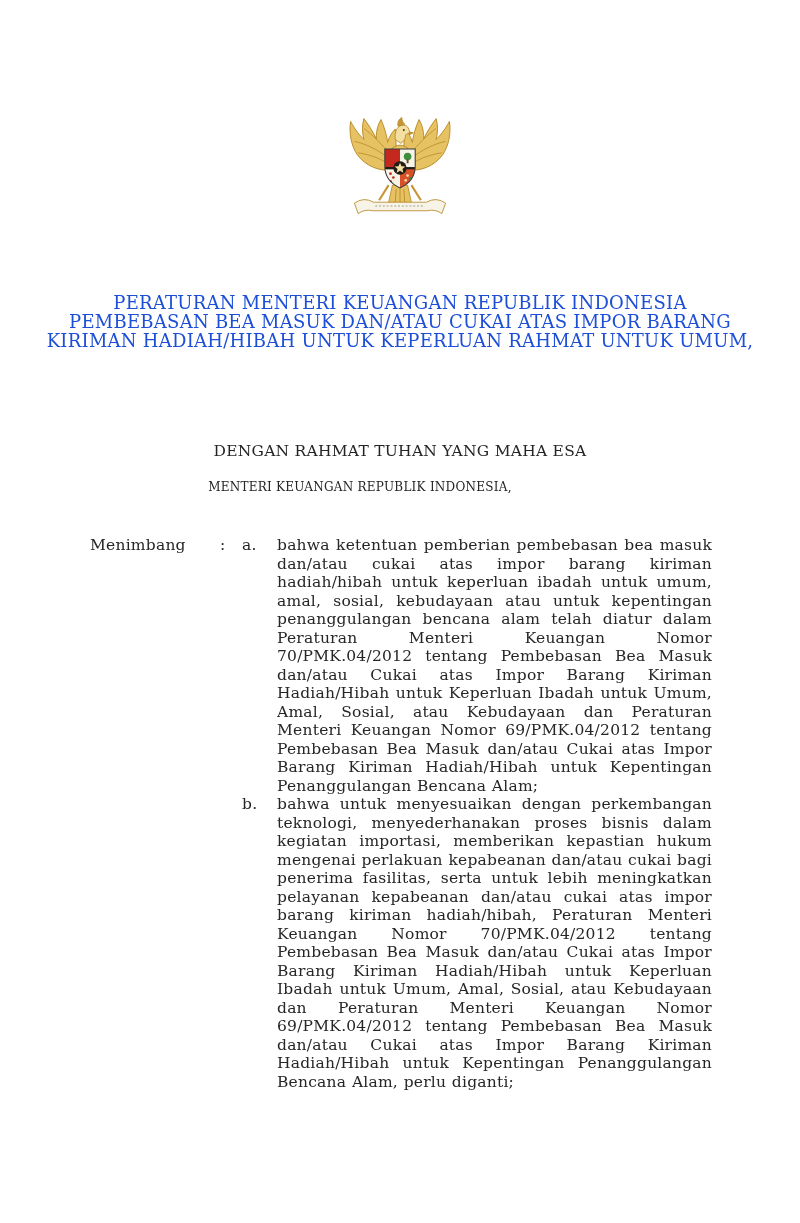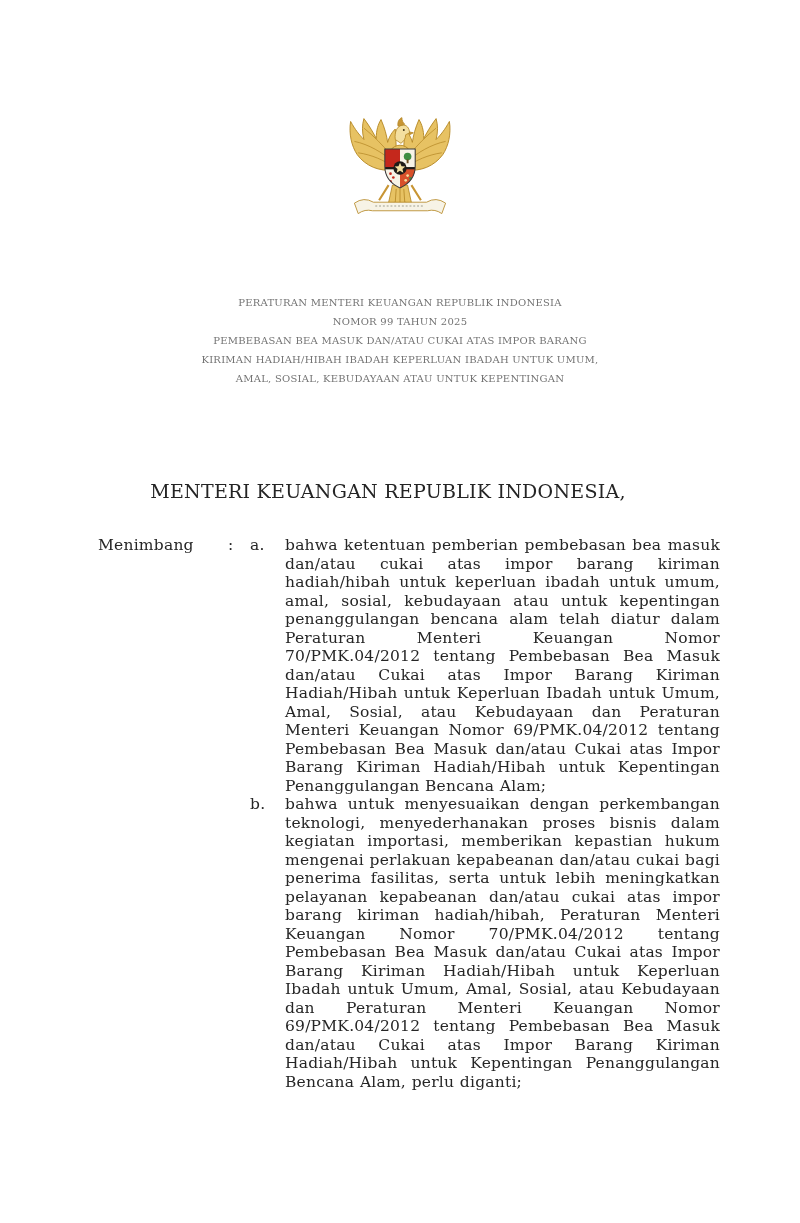--- a/index.html
+++ b/index.html
@@ -26,63 +26,61 @@
     height: 108px;
   }
 
   
   .title-block {
     position: absolute;
     left: 0;
     top: 293px;
     width: 800px;
     text-align: center;
-    font-size: 10px;
+    font-size: 18px;
     line-height: 19.1px;
     letter-spacing: 0.25px;
-    color: #737373;
+    color: #1d4ed8;
   }
   .title-line { white-space: nowrap; }
 
   .invocation {
     position: absolute;
     left: 0;
     top: 442px;
     width: 800px;
     text-align: center;
     font-size: 15.5px;
     letter-spacing: 0.25px;
     color: #242424;
     white-space: nowrap;
   }
   .authority {
     position: absolute;
     left: 0;
     top: 480px;
     width: 720px;
     text-align: center;
-    font-size: 19px;
+    font-size: 12px;
     letter-spacing: 0.25px;
     color: #242424;
     white-space: nowrap;
-    padding-left: 28px;
   }
 
   
   .considering {
     position: absolute;
     left: 90px;
     top: 536px;
     width: 622px;
     font-size: 15.5px;
     line-height: 18.5px;
     letter-spacing: 0.22px;
     word-spacing: 0.5px;
     color: #262626;
-    margin-left: 8px;
   }
   .cons-row {
     display: grid;
     grid-template-columns: 130px 22px 35px 435px;
     align-items: start;
   }
   .cons-label { text-align: left; }
   .cons-sep   { text-align: left; }
   .cons-letter{ text-align: left; }
   .cons-text  {
@@ -151,26 +149,25 @@
     </g>
 
     <g stroke="#b68a28" stroke-width="0.9">
       <path d="M12,93 Q22,86 32,92 L88,92 Q98,86 108,93 L104,104 Q97,99 89,101 L31,101 Q23,99 16,104 Z" fill="#f7f3e6"></path>
       <path d="M34,96 L86,96" stroke="#9a9a8a" stroke-width="1" stroke-dasharray="2 2" fill="none"></path>
     </g>
   </svg>
 
   <div class="title-block">
     <div class="title-line">PERATURAN MENTERI KEUANGAN REPUBLIK INDONESIA</div>
-    <div class="title-line">NOMOR 99 TAHUN 2025</div>
     <div class="title-line">PEMBEBASAN BEA MASUK DAN/ATAU CUKAI ATAS IMPOR BARANG</div>
-    <div class="title-line">KIRIMAN HADIAH/HIBAH IBADAH KEPERLUAN IBADAH UNTUK UMUM,</div>
-    <div class="title-line">AMAL, SOSIAL, KEBUDAYAAN ATAU UNTUK KEPENTINGAN</div>
+    <div class="title-line">KIRIMAN HADIAH/HIBAH UNTUK KEPERLUAN RAHMAT UNTUK UMUM,</div>
   </div>
 
+  <div class="invocation">DENGAN RAHMAT TUHAN YANG MAHA ESA</div>
   <div class="authority">MENTERI KEUANGAN REPUBLIK INDONESIA,</div>
 
   <div class="considering">
     <div class="cons-row">
       <div class="cons-label">Menimbang</div>
       <div class="cons-sep">:</div>
       <div class="cons-letter">a.</div>
       <div class="cons-text">bahwa ketentuan pemberian pembebasan bea masuk dan/atau cukai atas impor barang kiriman hadiah/hibah untuk keperluan ibadah untuk umum, amal, sosial, kebudayaan atau untuk kepentingan penanggulangan bencana alam telah diatur dalam Peraturan Menteri Keuangan Nomor 70/PMK.04/2012 tentang Pembebasan Bea Masuk dan/atau Cukai atas Impor Barang Kiriman Hadiah/Hibah untuk Keperluan Ibadah untuk Umum, Amal, Sosial, atau Kebudayaan dan Peraturan Menteri Keuangan Nomor 69/PMK.04/2012 tentang Pembebasan Bea Masuk dan/atau Cukai atas Impor Barang Kiriman Hadiah/Hibah untuk Kepentingan Penanggulangan Bencana Alam;</div>
     </div>
     <div class="cons-row">

